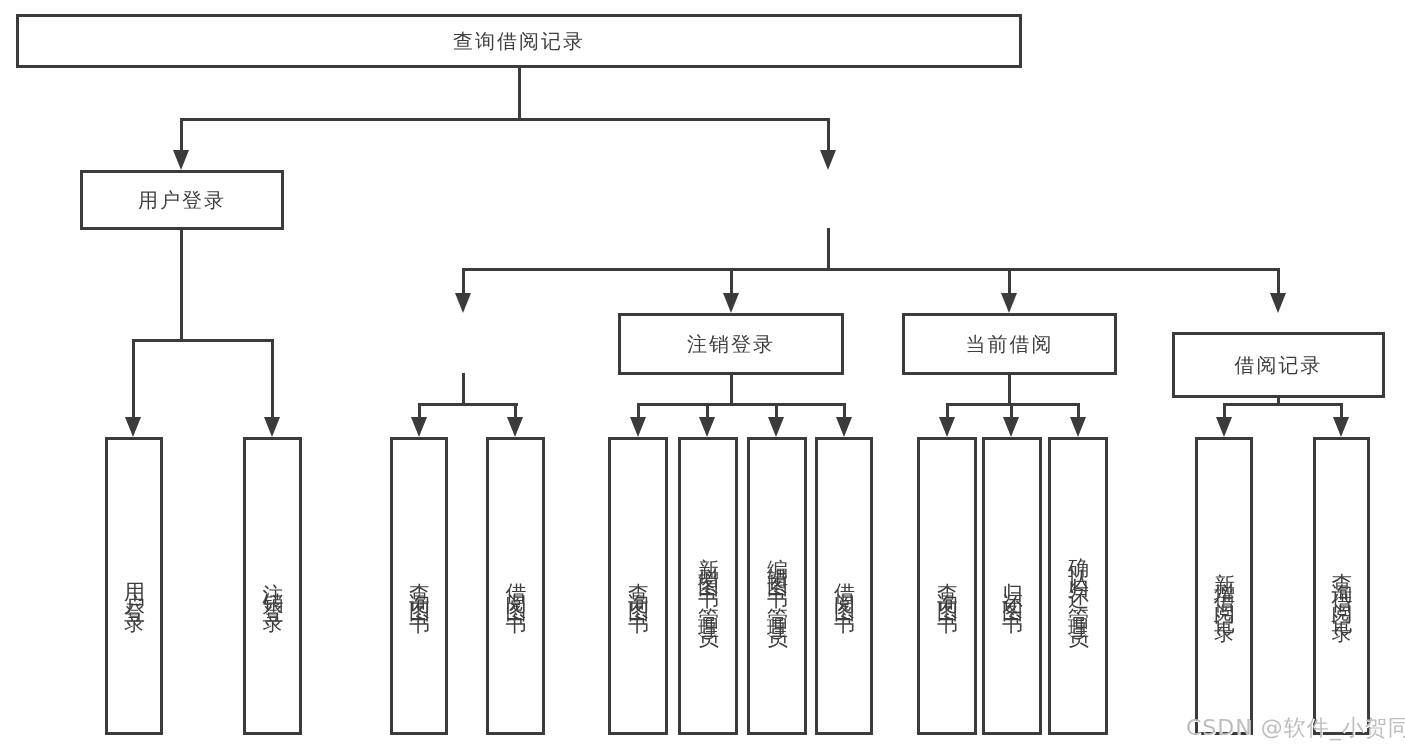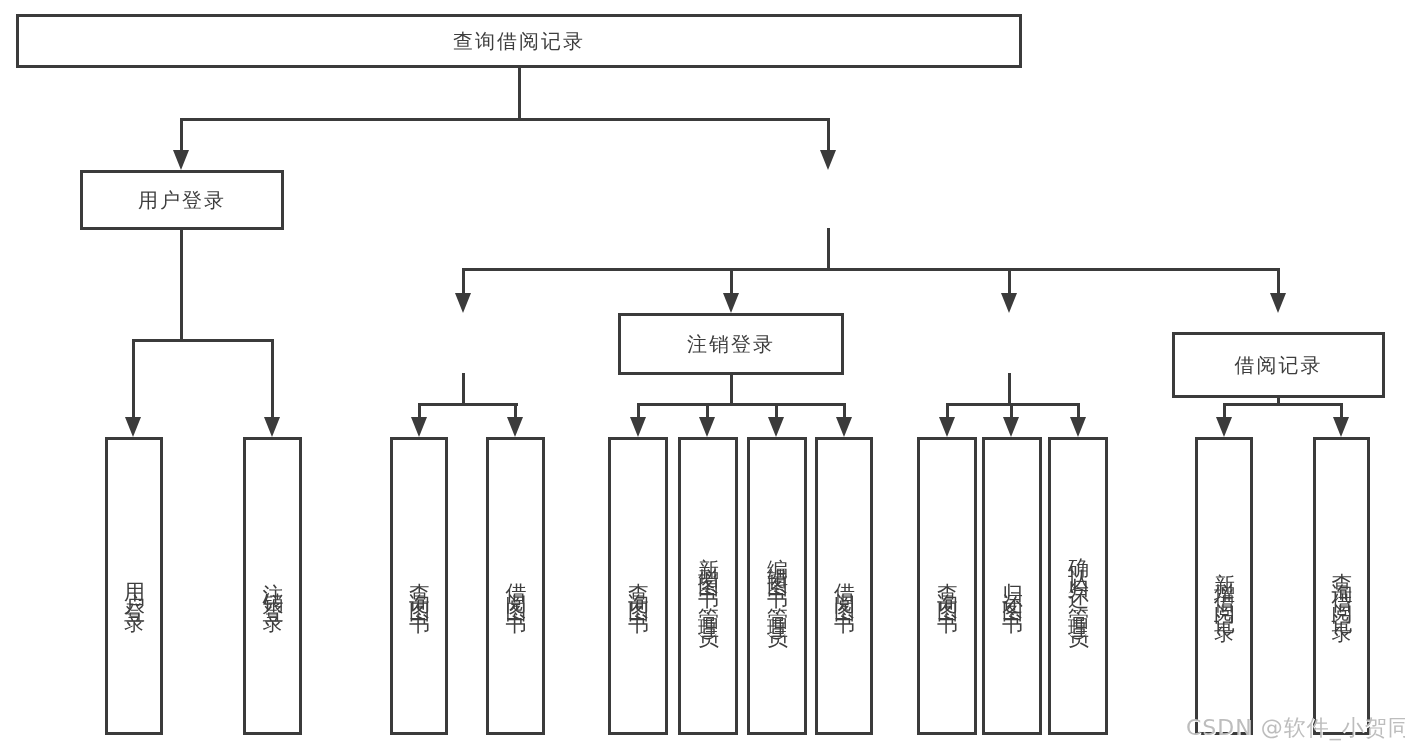--- a/index.html
+++ b/index.html
@@ -92,20 +92,21 @@
   <div class="vline" style="left:1223px;top:403px;height:16px"></div>
   <div class="arrowhead" style="left:1216px;top:417px"></div>
   <div class="vline" style="left:1340px;top:403px;height:16px"></div>
   <div class="arrowhead" style="left:1333px;top:417px"></div>
 
   <div class="box" style="left:16px;top:14px;width:1006px;height:54px">查询借阅记录</div>
 
   <div class="box" style="left:80px;top:170px;width:204px;height:60px">用户登录</div>
 
   <div class="box" style="left:618px;top:313px;width:226px;height:62px">注销登录</div>
+  <div class="box" style="left:902px;top:313px;width:215px;height:62px">当前借阅</div>
   <div class="box" style="left:1172px;top:332px;width:213px;height:66px">借阅记录</div>
 
   <div class="box v" style="left:105px;top:437px;width:58px;height:298px">用户登录</div>
   <div class="box v" style="left:243px;top:437px;width:59px;height:298px">注销登录</div>
 
   <div class="box v" style="left:390px;top:437px;width:58px;height:298px">查询图书</div>
   <div class="box v" style="left:486px;top:437px;width:59px;height:298px">借阅图书</div>
 
   <div class="box v" style="left:608px;top:437px;width:60px;height:298px">查询图书</div>
   <div class="box v" style="left:678px;top:437px;width:60px;height:298px">新增图书（管理员）</div>

